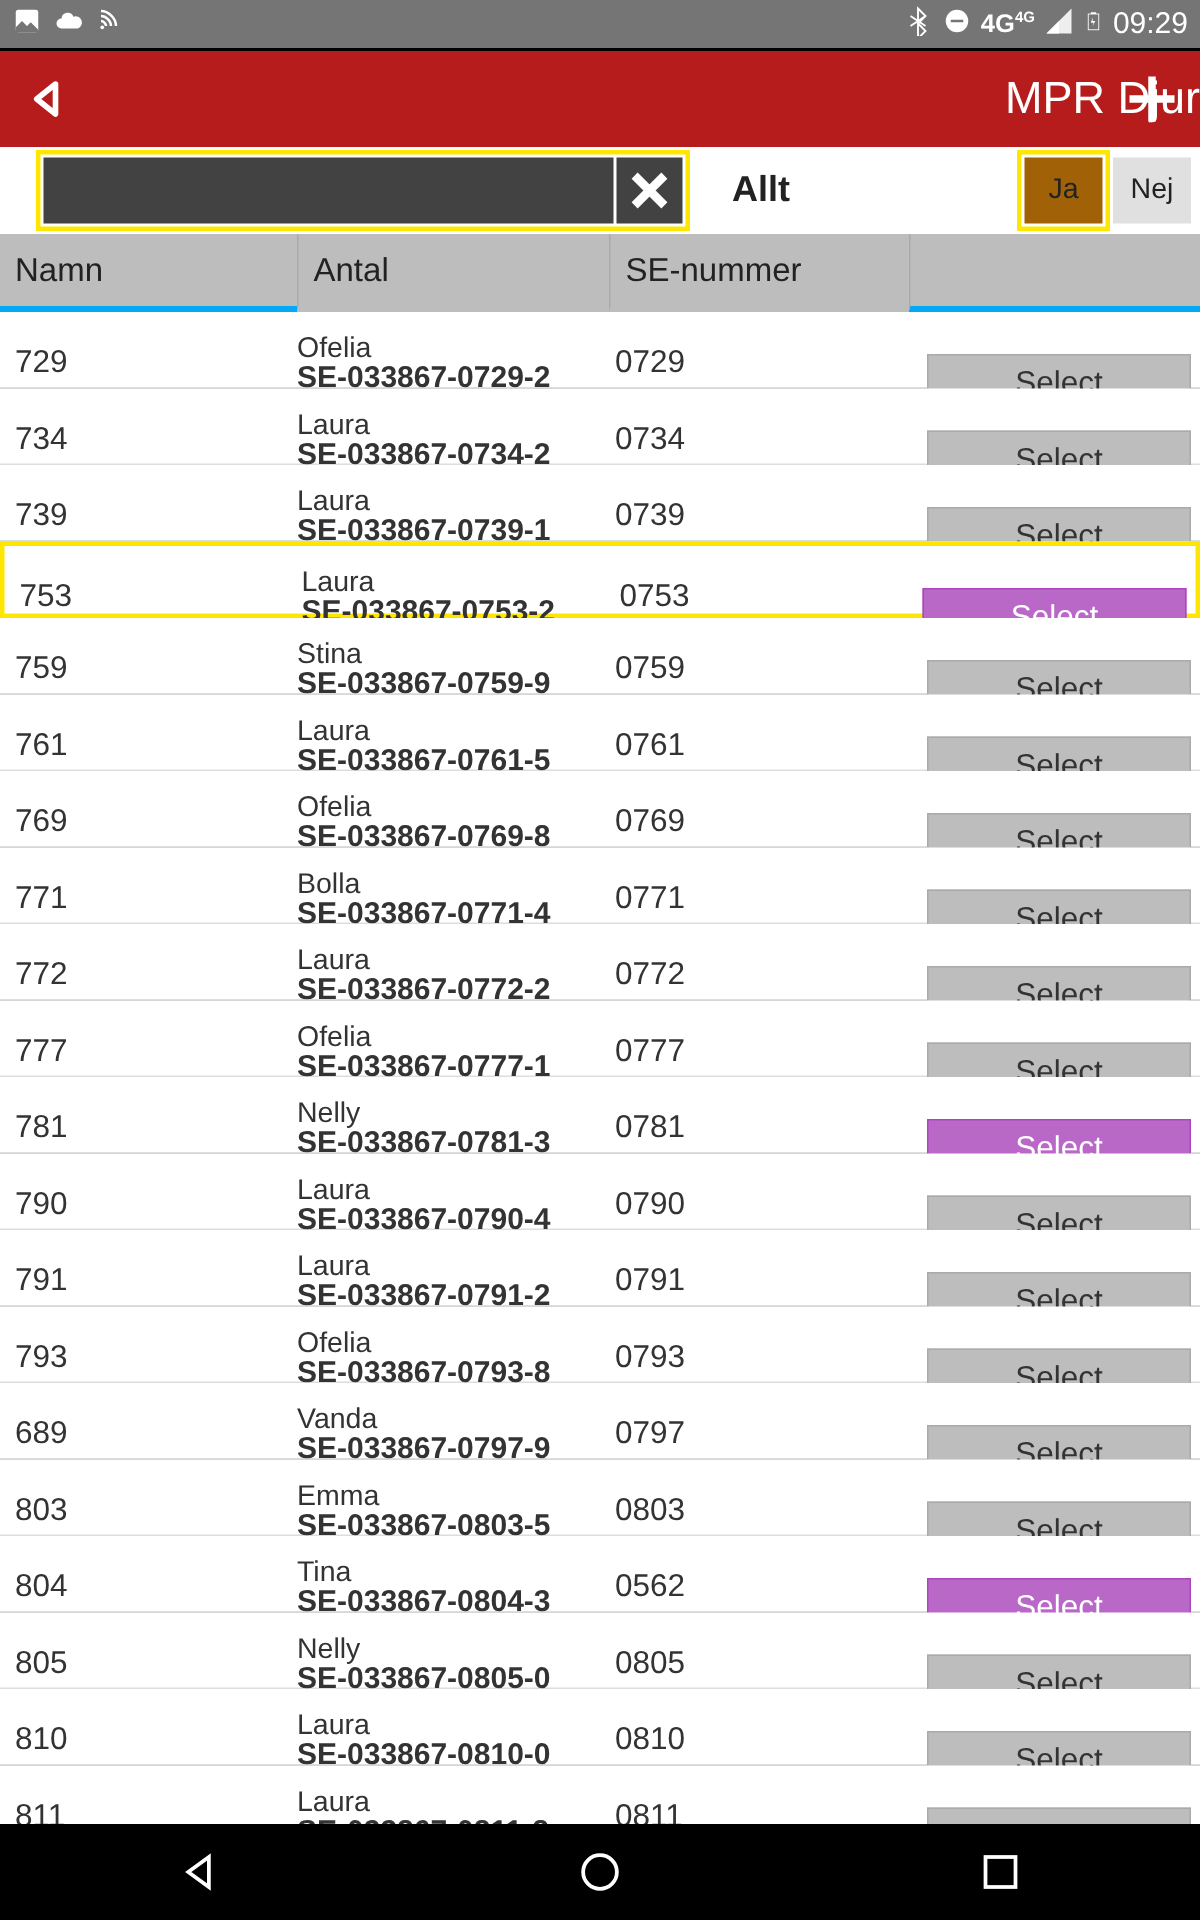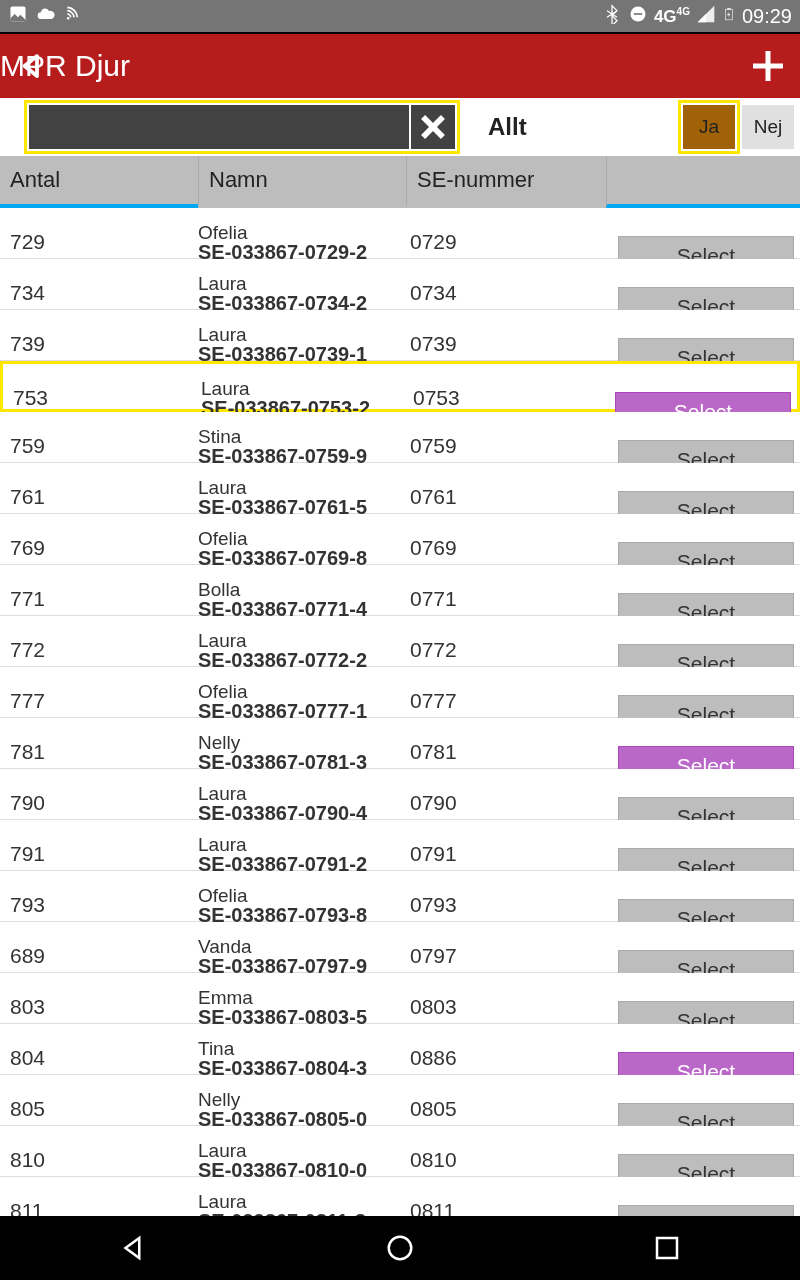--- a/index.html
+++ b/index.html
@@ -26,21 +26,21 @@
       display: flex;
       align-items: center;
       position: relative;
       border-top: 2px solid #000;
     }
     .header .back {
       width: 40px; height: 40px; margin-left: 12px;
       display: flex; align-items: center; justify-content: center;
     }
     .header .title {
-      position: absolute; left: 0; right: 0; text-align: left;
+      position: absolute; left: 0; right: 0; text-align: right;
       font-size: 30px; font-weight: 400; pointer-events: none;
     }
     .header .add {
       margin-left: auto; margin-right: 10px;
       width: 44px; height: 44px;
       display: flex; align-items: center; justify-content: center;
     }
 
     .filterbar {
       height: 58px;
@@ -230,22 +230,22 @@
     </div>
   </div>
   <div class="filter-label">Allt</div>
   <div class="ja-wrap">
     <div class="btn-ja">Ja</div>
   </div>
   <div class="btn-nej">Nej</div>
 </div>
 
 <div class="colheaders">
+  <div>Namn</div>
   <div>Antal</div>
-  <div>Namn</div>
   <div>SE-nummer</div>
   <div></div>
 </div>
 
 <div class="list" id="list">
     <div class="row">
       <div class="c1">729</div>
       <div class="c2">
         <span class="nm">Ofelia</span>
         <span class="se">SE-033867-0729-2</span>
@@ -419,21 +419,21 @@
       <div class="c4">
         <div class="btn-select">Select</div>
       </div>
     </div>
     <div class="row">
       <div class="c1">804</div>
       <div class="c2">
         <span class="nm">Tina</span>
         <span class="se">SE-033867-0804-3</span>
       </div>
-      <div class="c3">0886</div>
+      <div class="c3">0562</div>
       <div class="c4">
         <div class="btn-select active">Select</div>
       </div>
     </div>
     <div class="row">
       <div class="c1">805</div>
       <div class="c2">
         <span class="nm">Nelly</span>
         <span class="se">SE-033867-0805-0</span>
       </div>

